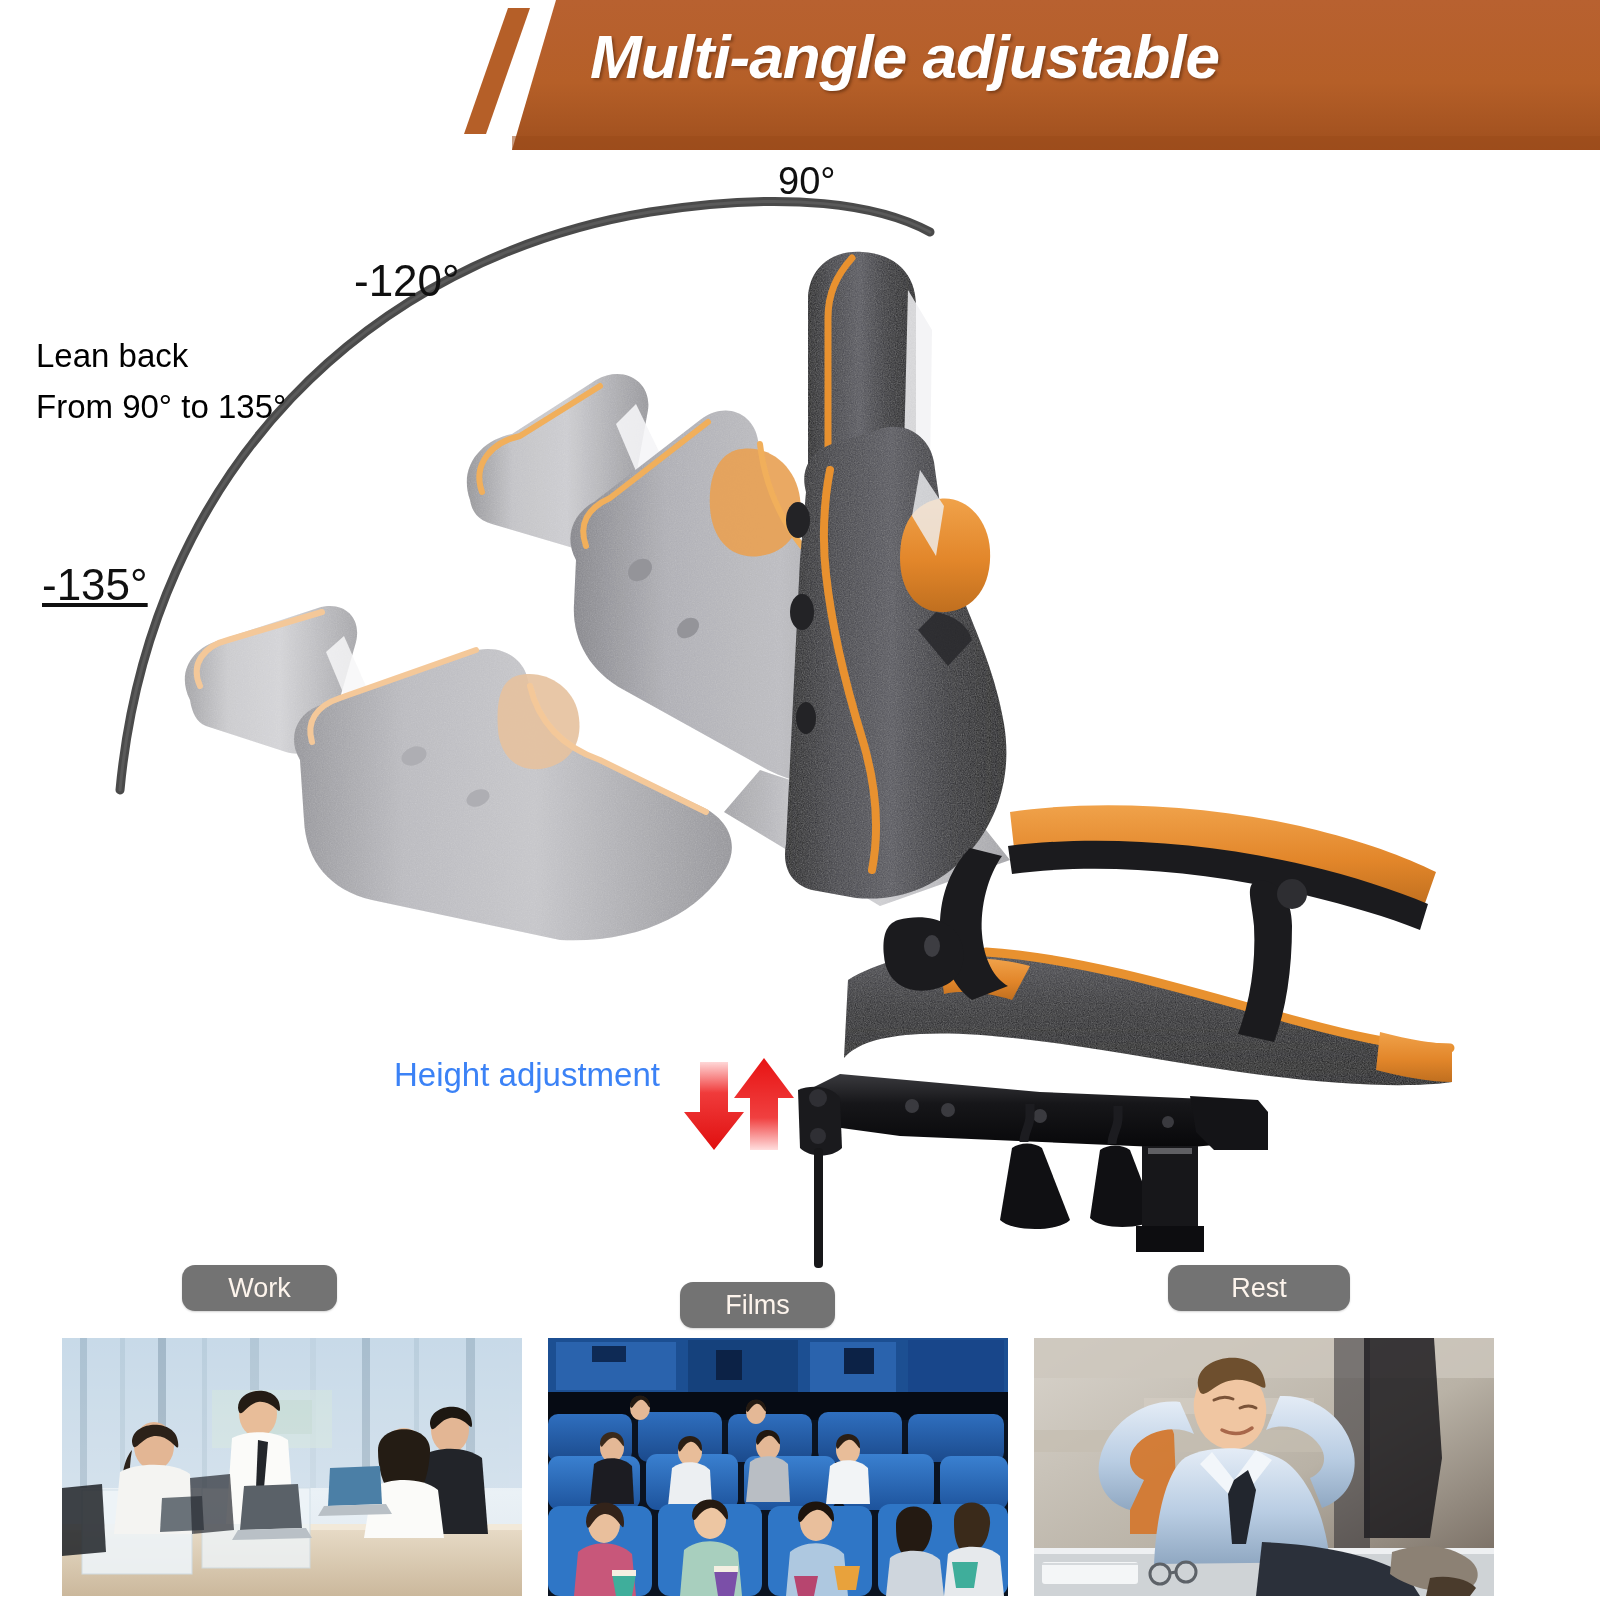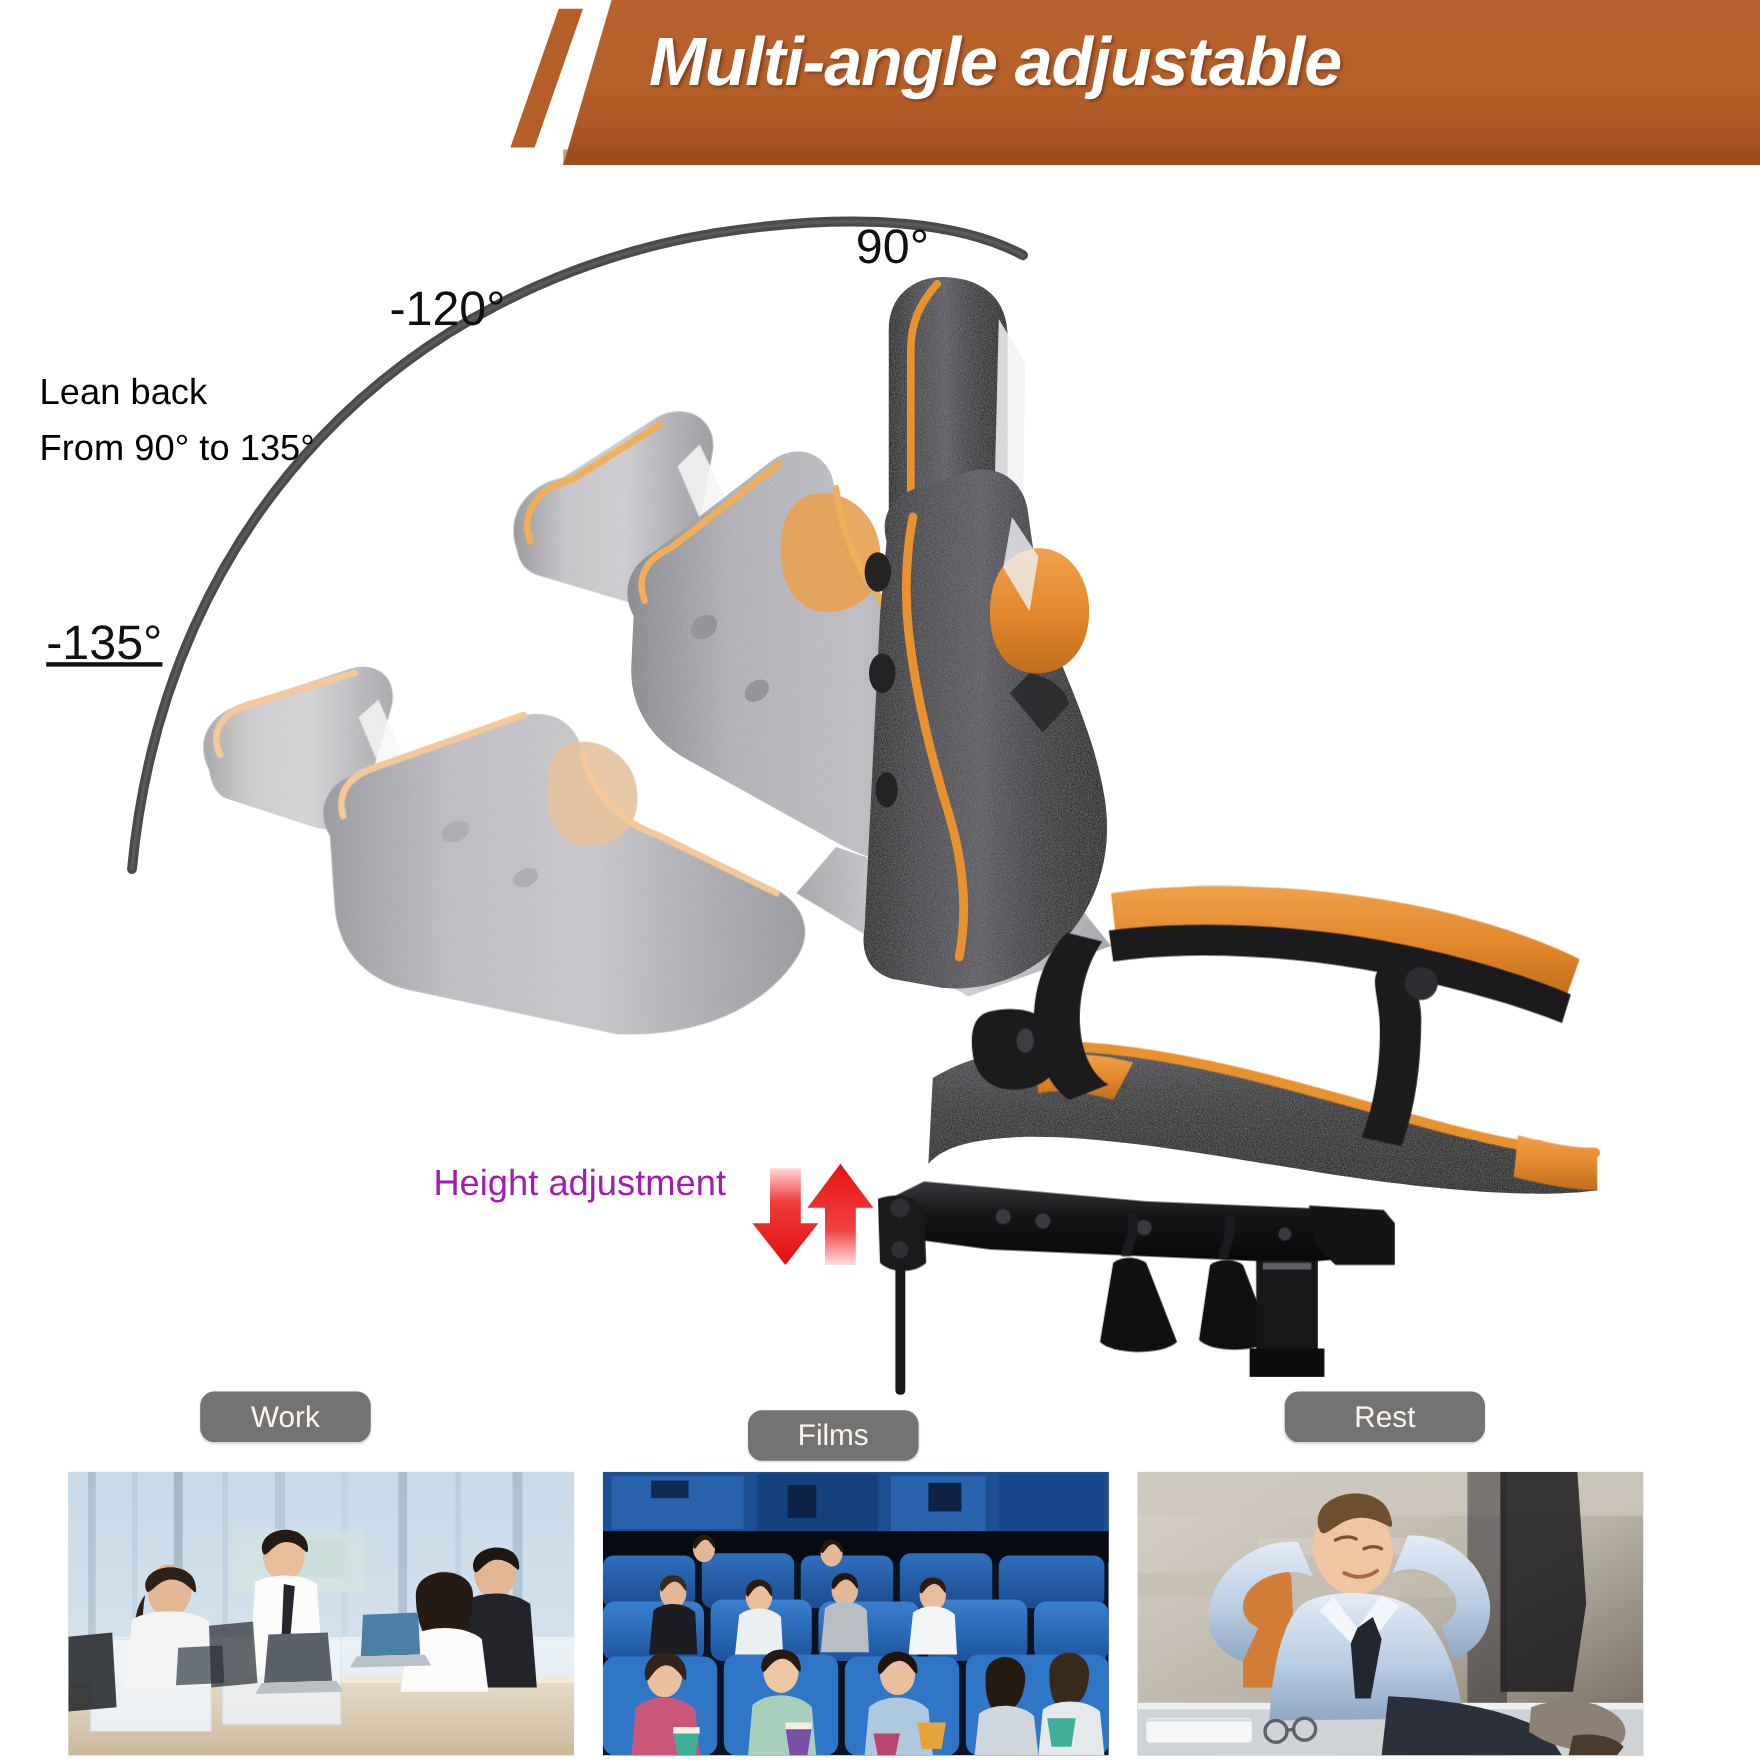--- a/index.html
+++ b/index.html
@@ -29,38 +29,38 @@
     white-space:nowrap;
   }
 
   
   .ang{
     position:absolute;
     color:#101010;
     font-weight:400;
     white-space:nowrap;
   }
-  .ang-90{left:778px;  top:160px; font-size:44px;margin-top:40px;}
+  .ang-90{left:778px;  top:160px; font-size:38px;}
   .ang-120{left:354px; top:256px; font-size:44px;}
   .ang-135{left:42px;  top:560px; font-size:44px;text-decoration:underline;}
 
   .leanblock{
     position:absolute;
     left:36px; top:330px;
     font-size:33px;
     color:#000000;
     line-height:1.55;
     white-space:nowrap;
   }
 
   .height-label{
     position:absolute;
     left:394px; top:1056px;
     font-size:33px;
-    color:#a21caf;
+    color:#3b82f6;
     white-space:nowrap;
   }
 
   
   .badge{
     position:absolute;
     height:46px;
     line-height:46px;
     border-radius:13px;
     background:#737373;

